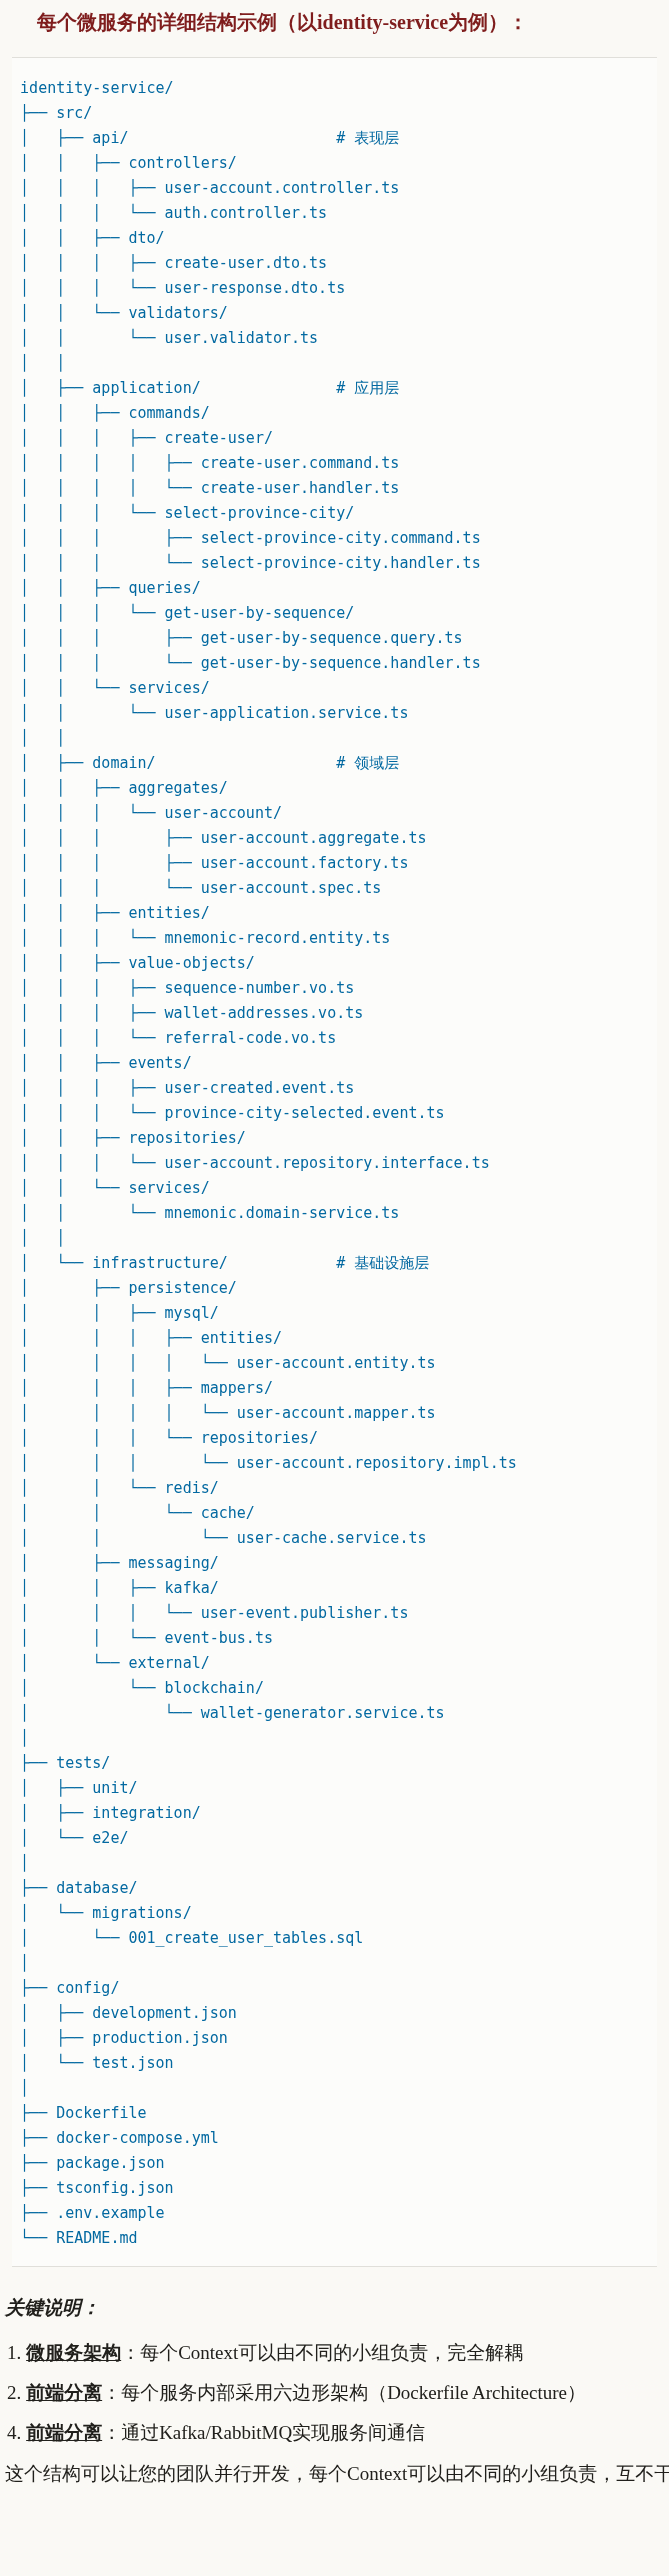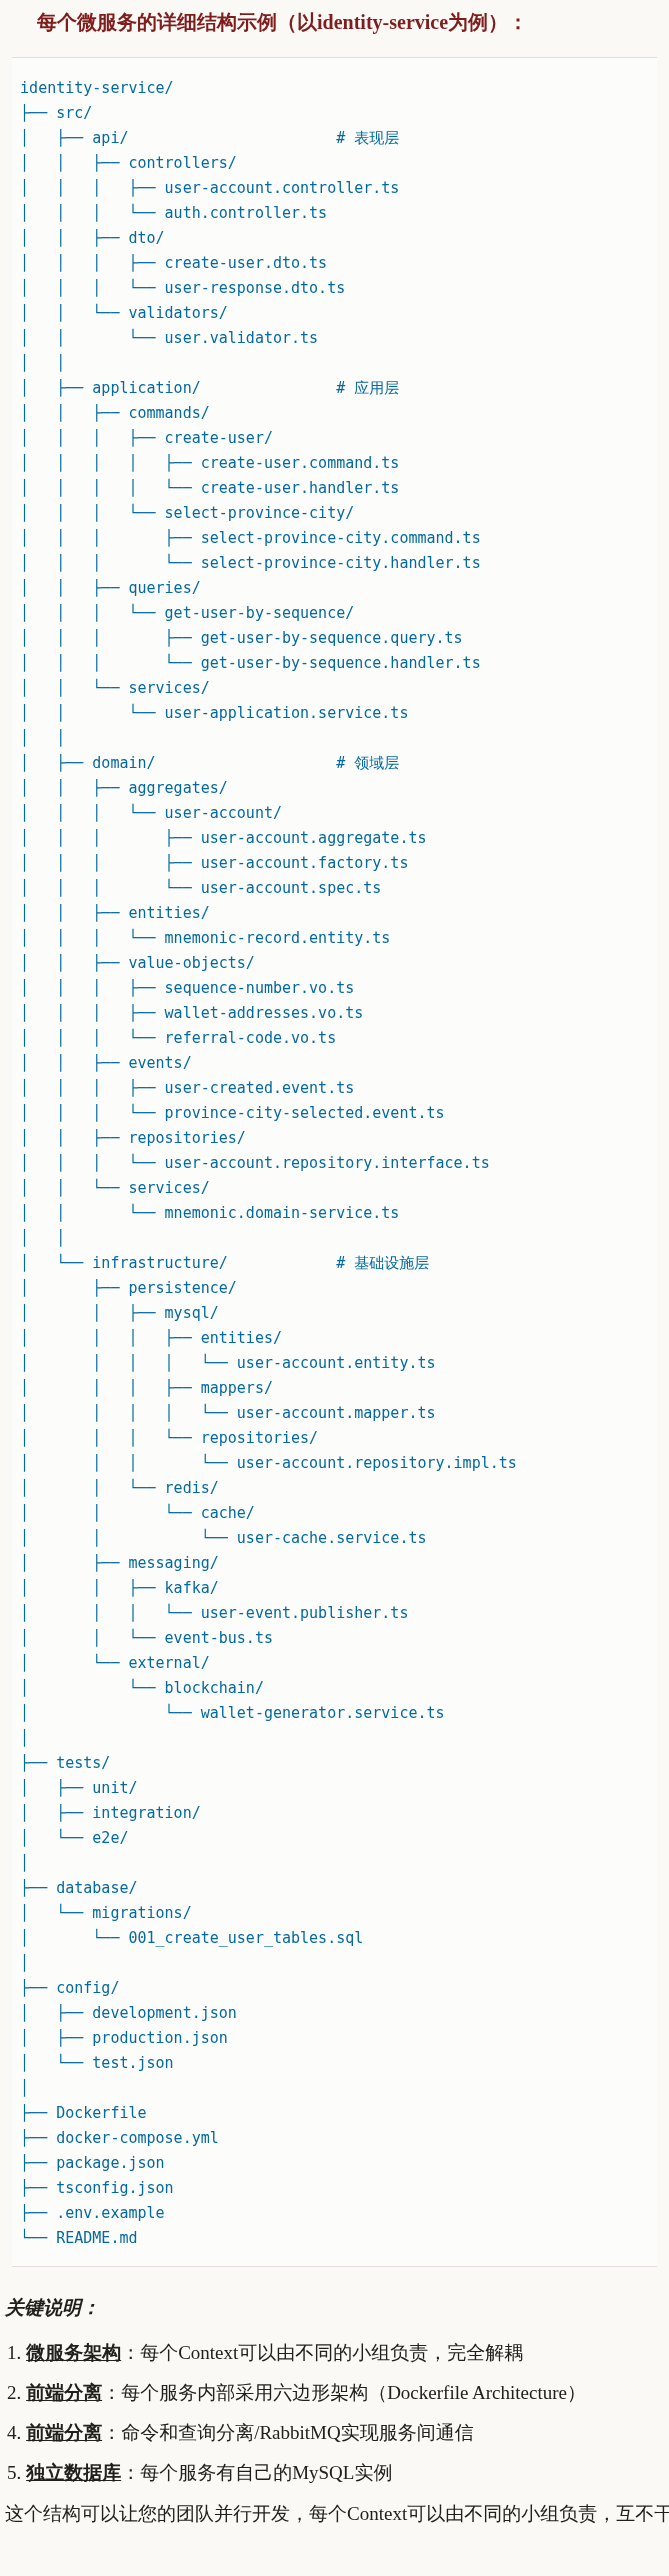--- a/index.html
+++ b/index.html
@@ -177,25 +177,22 @@
     <div class="note-item">
       <span class="note-number">1.</span><span class="note-term">微服务架构</span><span class="note-colon">：</span><span class="note-desc">每个Context可以由不同的小组负责，完全解耦</span>
     </div>
 
     <div class="note-item">
       <span class="note-number">2.</span><span class="note-term">前端分离</span><span class="note-colon">：</span><span class="note-desc">每个服务内部采用六边形架构（Dockerfile Architecture）</span>
     </div>
 
 
     <div class="note-item">
-      <span class="note-number">4.</span><span class="note-term">前端分离</span><span class="note-colon">：</span><span class="note-desc">命令和查询分离/RabbitMQ实现服务间通信</span>
+      <span class="note-number">4.</span><span class="note-term">前端分离</span><span class="note-colon">：</span><span class="note-desc">通过Kafka/RabbitMQ实现服务间通信</span>
     </div>
 
-    <div class="note-item">
-      <span class="note-number">5.</span><span class="note-term">独立数据库</span><span class="note-colon">：</span><span class="note-desc">每个服务有自己的MySQL实例</span>
-    </div>
 
 
     <div class="footer-note">这个结构可以让您的团队并行开发，每个Context可以由不同的小组负责，互不干扰。</div>
   </div>
 
 </div>
 
 
 </body></html>

